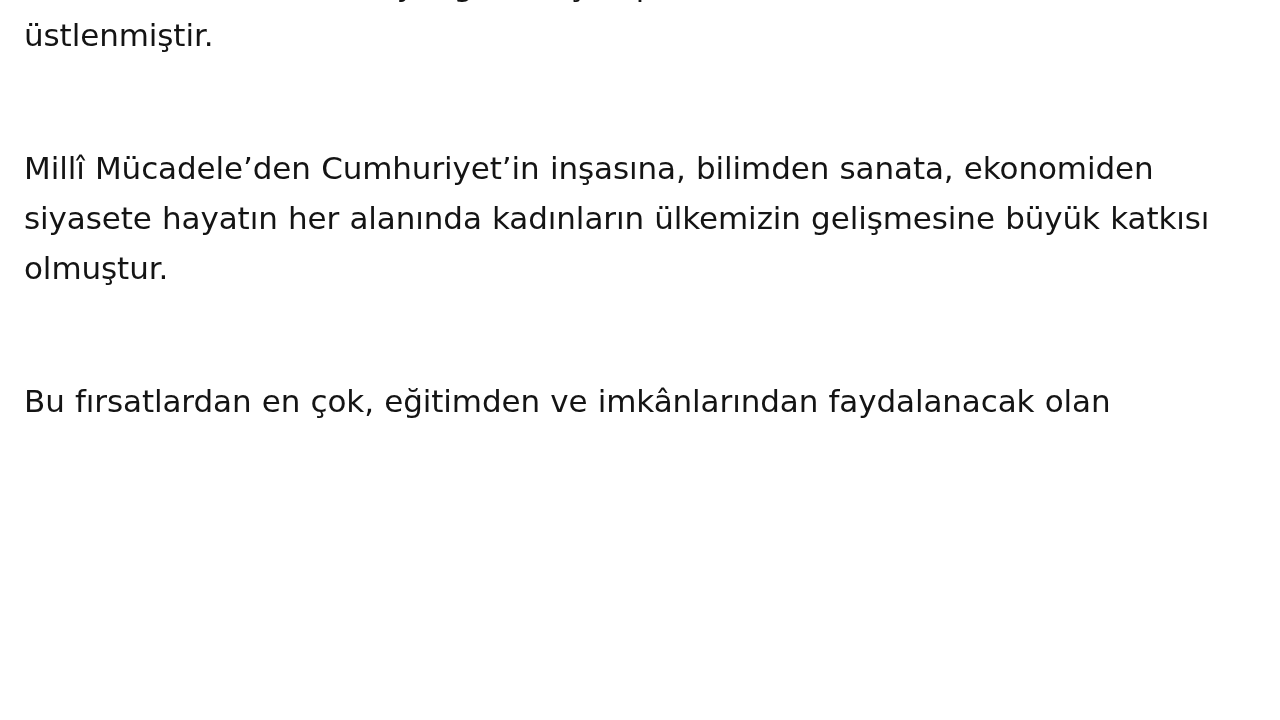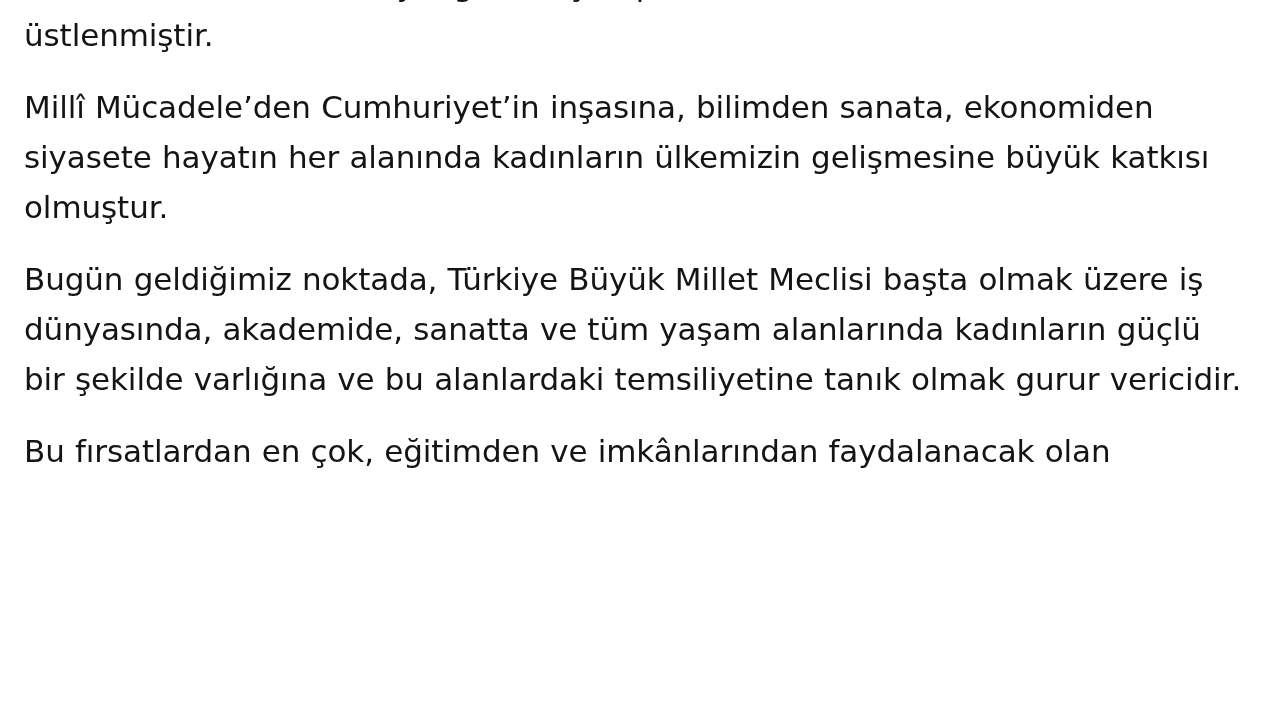--- a/index.html
+++ b/index.html
@@ -28,24 +28,23 @@
     letter-spacing: -0.1px;
     color: #141414;
     margin: 0;
     word-spacing: 0.5px;
   }
   
   .para.clipped-top {
     margin-top: -40px;
   }
   .para + .para {
-    margin-top: 22px;
+    margin-top: 83px;
   }
 </style>
 </head>
 <body>
 
 <div class="document">
   <p class="para clipped-top">nesilden nesile ilham kaynağı olmuş, toplumun her katmanında öncü rol üstlenmiştir.</p>
   <p class="para">Millî Mücadele’den Cumhuriyet’in inşasına, bilimden sanata, ekonomiden siyasete hayatın her alanında kadınların ülkemizin gelişmesine büyük katkısı olmuştur.</p>
-  <p class="para">Bugün geldiğimiz noktada, Türkiye Büyük Millet Meclisi başta olmak üzere iş dünyasında, akademide, sanatta ve tüm yaşam alanlarında kadınların güçlü bir şekilde varlığına ve bu alanlardaki temsiliyetine tanık olmak gurur vericidir.</p>
   <p class="para">Bu fırsatlardan en çok, eğitimden ve imkânlarından faydalanacak olan</p>
 </div>
 
 </body></html>

